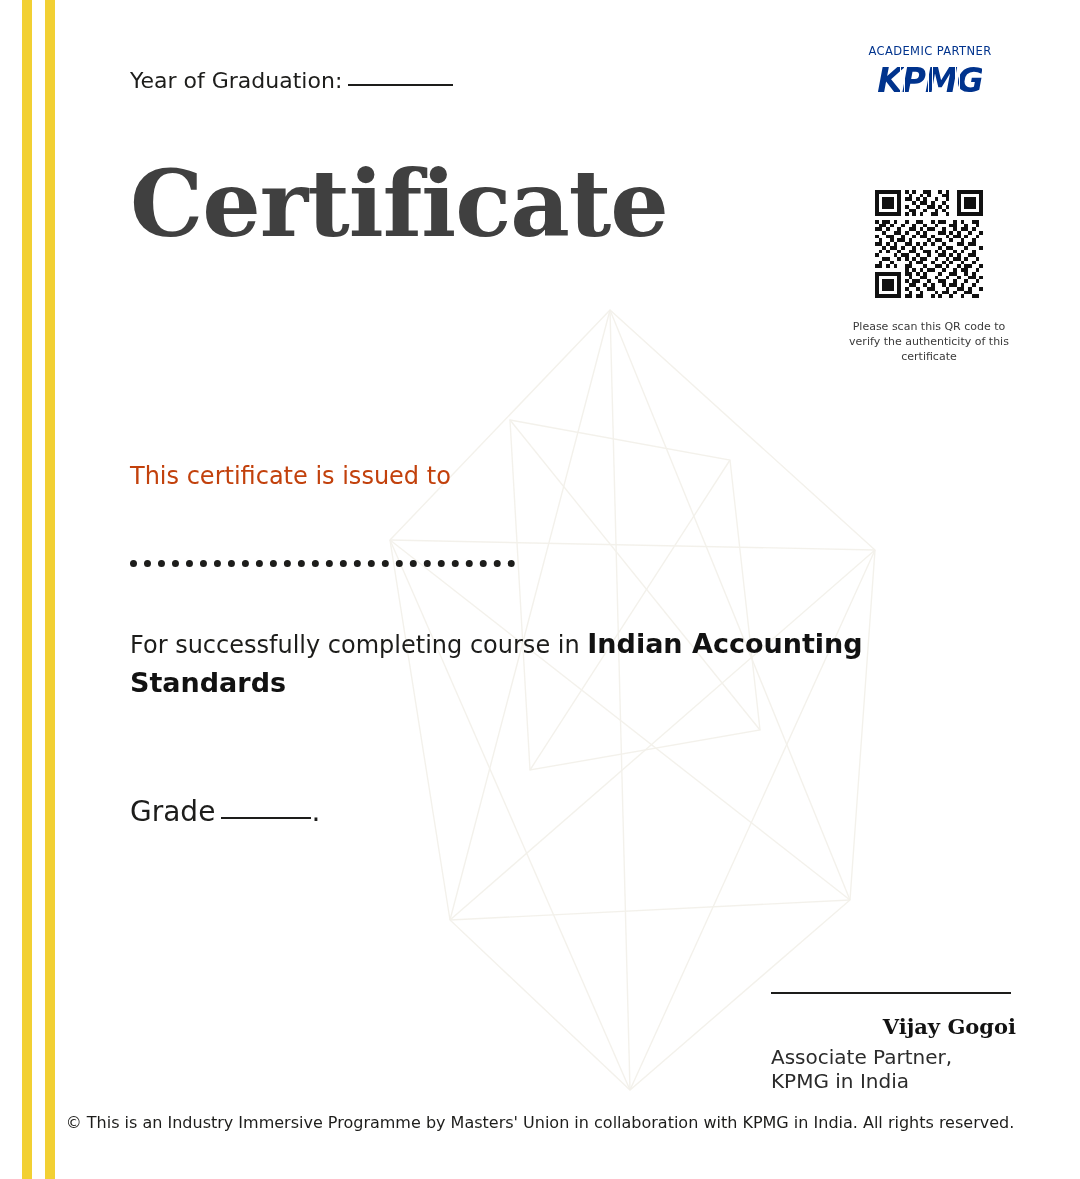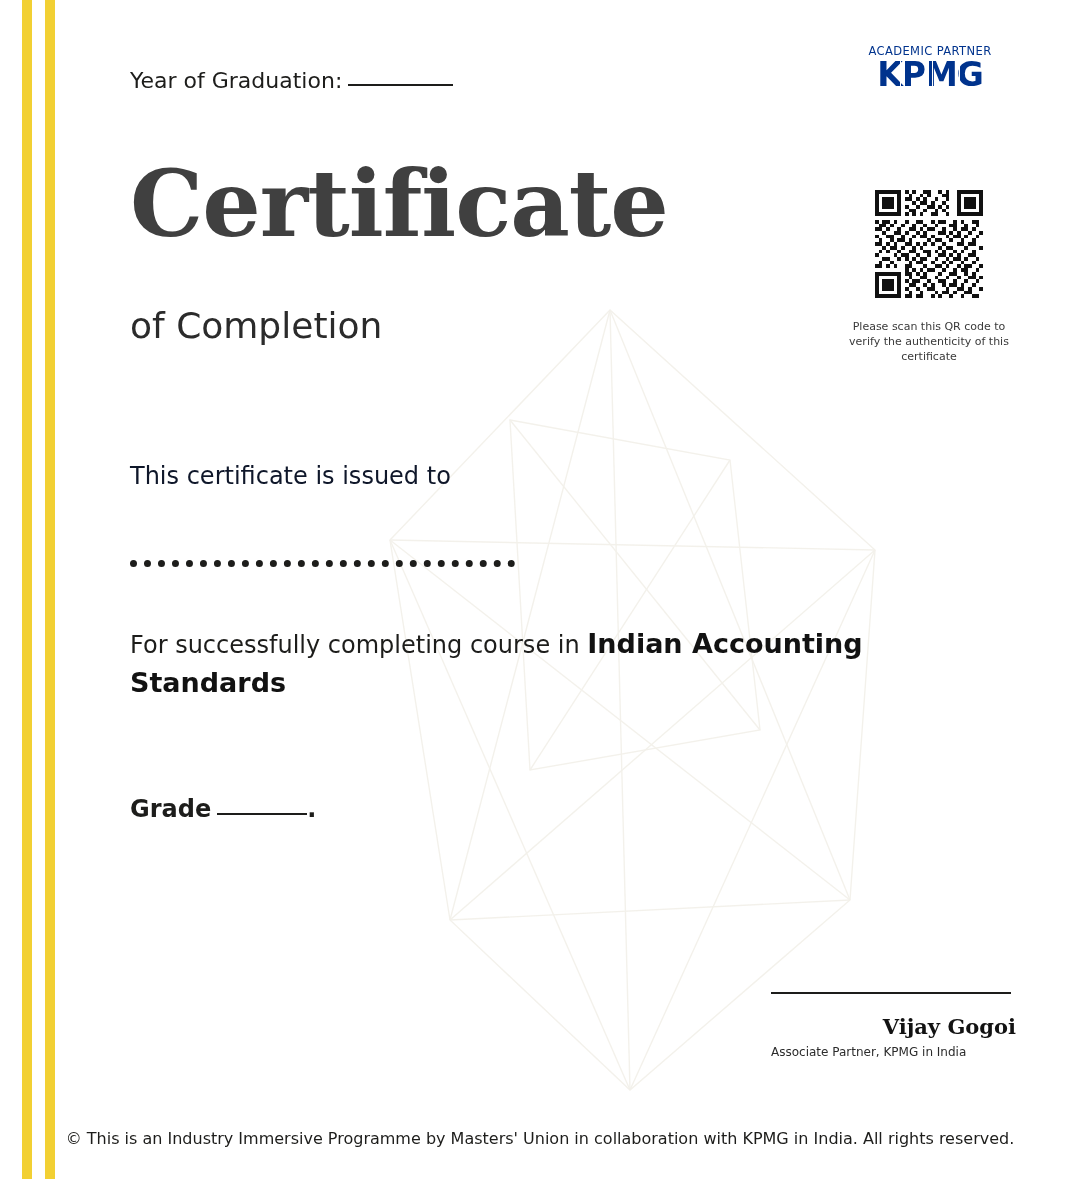--- a/index.html
+++ b/index.html
@@ -88,21 +88,21 @@
     font-size: 36px;
     font-weight: 400;
     color: #2b2b2b;
   }
 
   .issued-to {
     position: absolute;
     left: 0;
     top: 462px;
     font-size: 24px;
-    color: #0f172a;
+    color: #c2410c;
   }
 
   .dotted-name-line {
     position: absolute;
     left: 0;
     top: 560px;
     width: 385px;
     border-bottom: 7px dotted #1d1d1b;
   }
 
@@ -118,42 +118,43 @@
   .course-name {
     font-size: 27px;
     font-weight: bold;
     color: #121212;
   }
 
   .grade-line {
     position: absolute;
     left: 0;
     top: 795px;
-    font-size: 24px;
+    font-size: 28px;
     color: #1d1d1b;
-    font-weight: bold;
   }
 
   
   .partner-block {
     position: absolute;
     right: 0;
     top: 44px;
     width: 180px;
     text-align: center;
   }
   .partner-label {
     font-size: 11.5px;
     font-weight: normal;
     color: #00338d;
     letter-spacing: 0.4px;
   }
   .kpmg-logo {
+    margin-top: 6px;
     font-family: "DejaVu Sans", sans-serif;
     font-weight: bold;
+    font-style: italic;
     font-size: 33px;
     color: #00338d;
     letter-spacing: -1px;
     line-height: 1;
     position: relative;
     display: inline-block;
     text-align: right;
   }
   .kpmg-bars {
     position: absolute;
@@ -208,33 +209,32 @@
   }
   .sig-name {
     font-family: "DejaVu Serif", serif;
     font-weight: bold;
     font-size: 21px;
     color: #121212;
     text-align: right;
   }
   .sig-role {
     margin-top: 6px;
-    font-size: 12px;
+    font-size: 20px;
     color: #2b2b2b;
   }
 
   .footer {
     position: absolute;
     left: 0;
     right: 0;
     top: 1113px;
     text-align: center;
     font-size: 16px;
     color: #1d1d1b;
-    margin-top: 16px;
   }
 </style>
 </head>
 <body>
 
 <div class="certificate">
 
   <div class="bar bar-1"></div>
   <div class="bar bar-2"></div>
 
@@ -256,21 +256,20 @@
     </g>
   </svg>
 
   <div class="content">
 
     <div class="year-line">
       <span>Year of Graduation:</span><span class="blank-rule"></span>
     </div>
 
     <div class="title">Certificate</div>
-    <div class="subtitle">of Completion</div>
 
     <div class="issued-to">This certificate is issued to</div>
     <div class="dotted-name-line"></div>
 
     <div class="course-line">
       <span>For successfully completing course in</span>
       <span class="course-name">Indian Accounting Standards</span>
     </div>
 
     <div class="grade-line">

